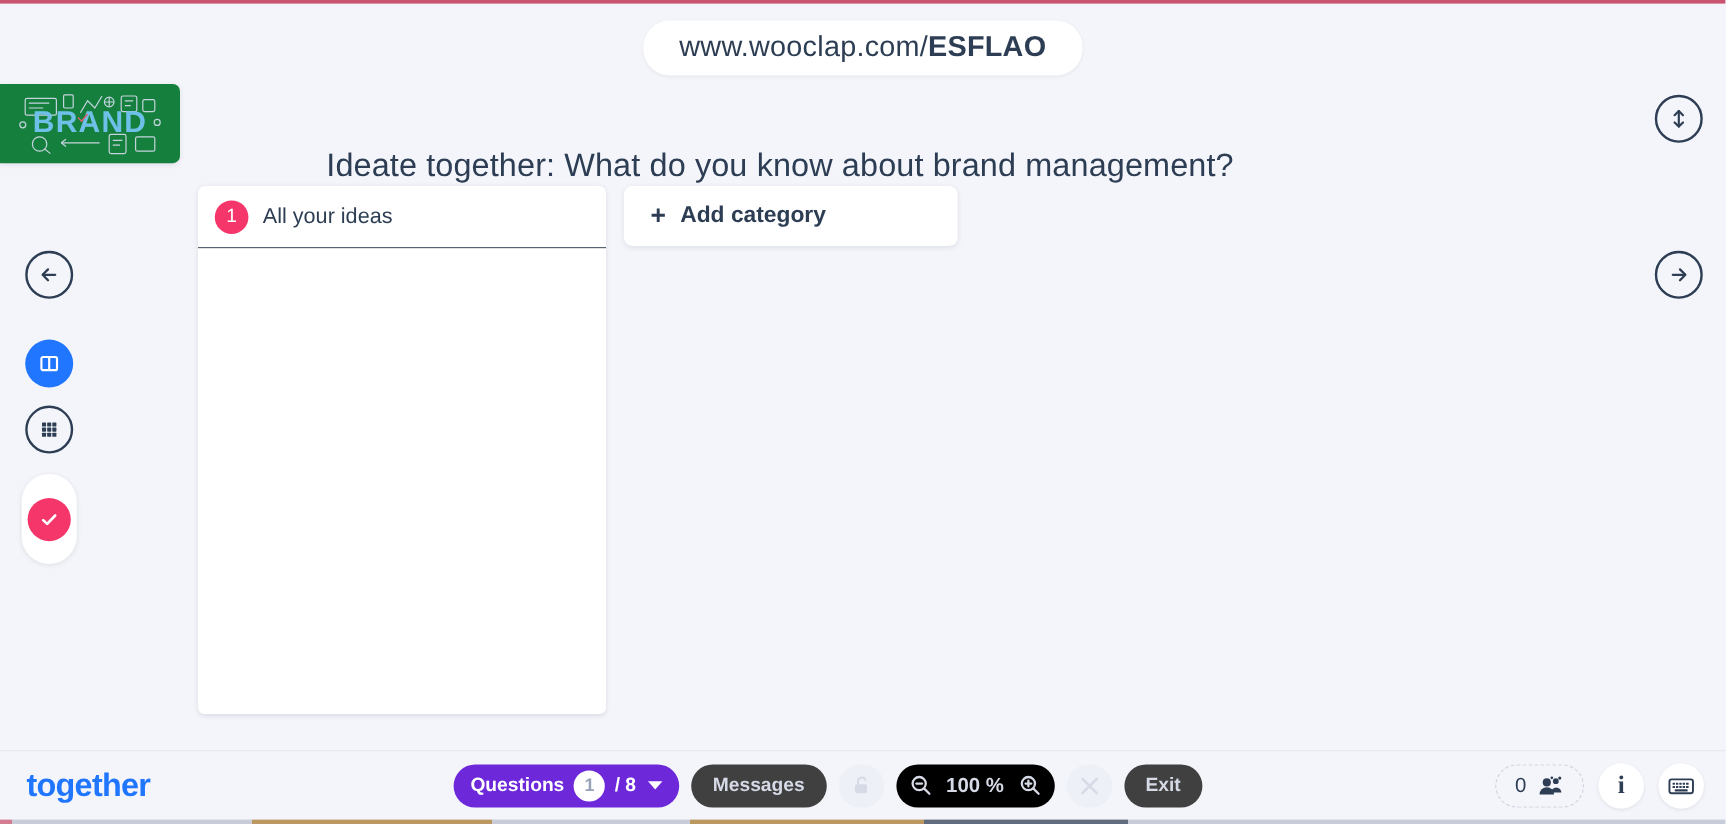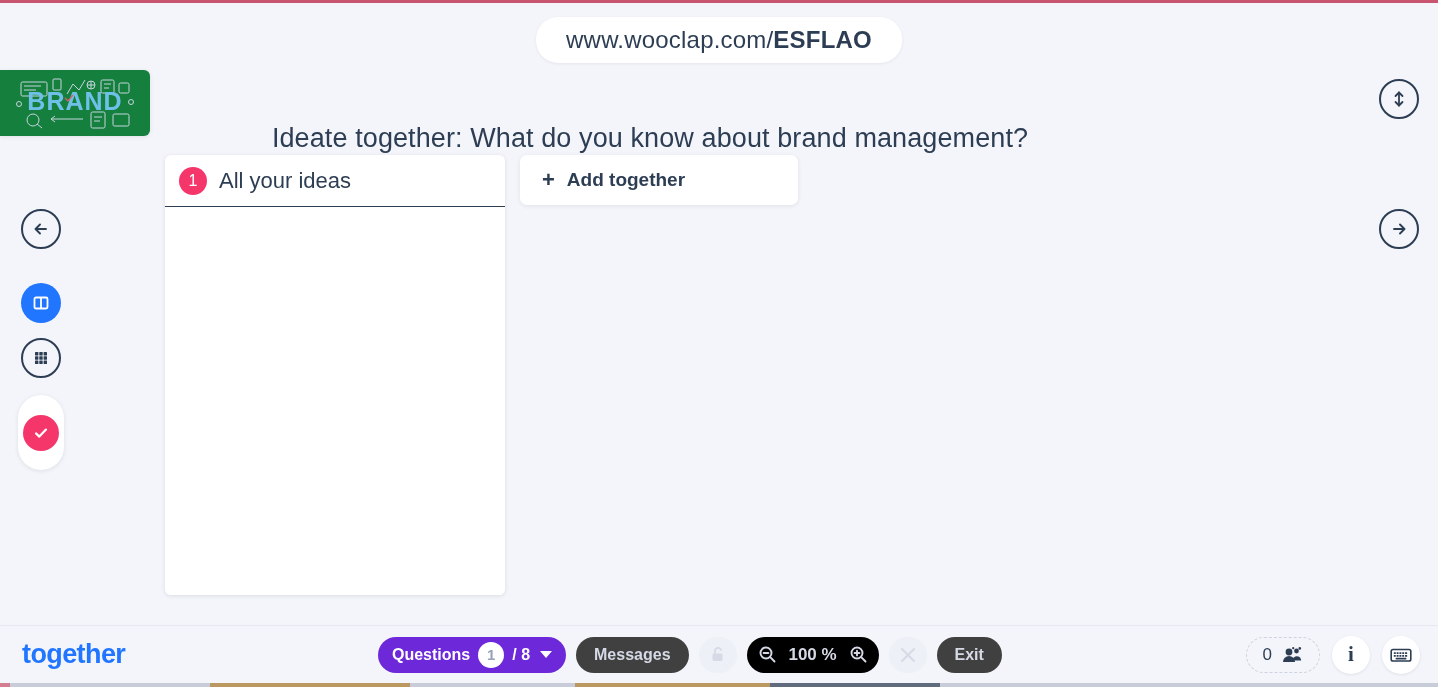--- a/index.html
+++ b/index.html
@@ -183,21 +183,21 @@
     background: #f5366b;
     color: #ffffff;
     font-size: 16px;
     display: flex;
     align-items: center;
     justify-content: center;
     flex: 0 0 28px;
     margin-right: 12px;
   }
   .cat-name {
-    font-size: 22px;
+    font-size: 18px;
     color: #2d3e54;
   }
   .category-body { flex: 1 1 auto; background: #ffffff; }
 
   .add-category {
     width: 278px;
     height: 50px;
     background: #ffffff;
     border: none;
     border-radius: 7px;
@@ -498,21 +498,21 @@
     <div class="category-col">
       <div class="category-head">
         <div class="cat-badge">1</div>
         <div class="cat-name">All your ideas</div>
       </div>
       <div class="category-body"></div>
     </div>
 
     <button class="add-category">
       <span class="plus">+</span>
-      <span class="label">Add together</span>
+      <span class="label">Add category</span>
     </button>
 
   </div>
 
   <div class="bottom-bar">
 
     <div class="wooclap-logo">together</div>
 
     <div class="bar-center">
 

